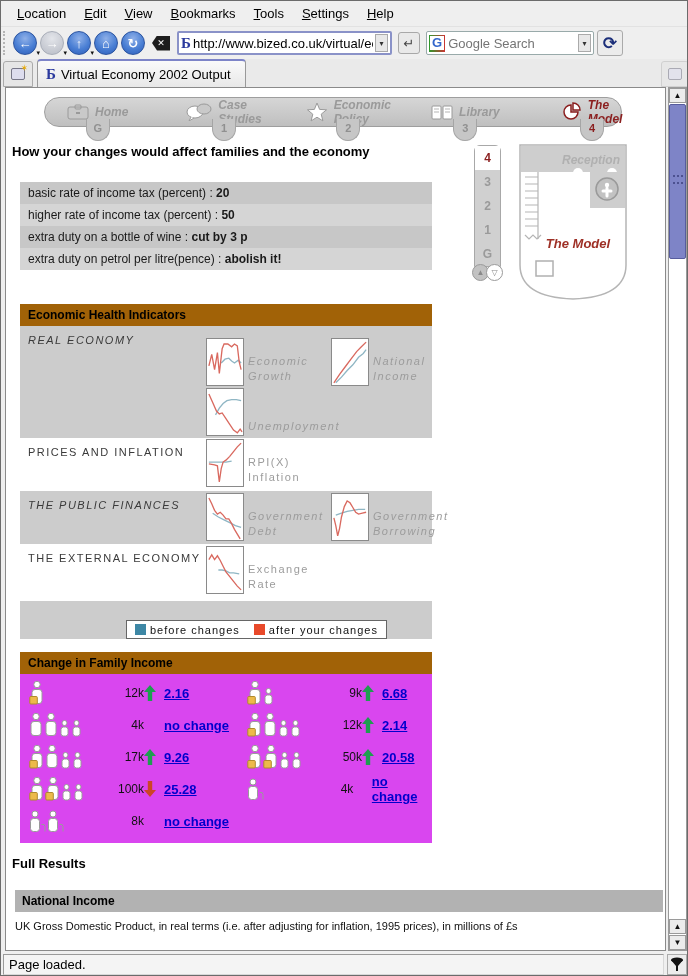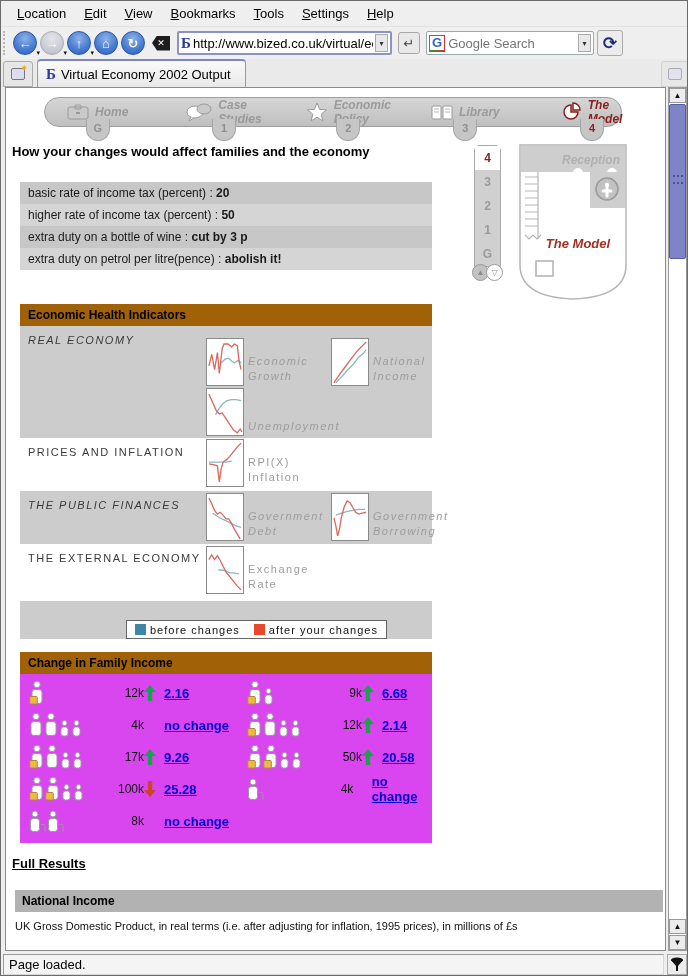--- a/index.html
+++ b/index.html
@@ -72,21 +72,21 @@
   .fam-body { background:#d946ef; padding:3px 0 6px 0; }
   .fam-row { display:flex; height:32px; align-items:center; }
   .fam-cell { display:flex; align-items:center; height:100%; }
   .fam-cell.l { width:218px; }
   .fam-cell.r { flex:1; }
   .people { width:88px; padding-left:9px; display:flex; align-items:flex-end; gap:1px; }
   .income { width:36px; text-align:right; font-size:12px; color:#111; }
   .chg { width:20px; text-align:center; }
   .fam-link { font-size:13px; font-weight:bold; color:#0000cc; text-decoration:underline; }
 
-  .full-results { position:absolute; left:6px; top:768px; font-size:13px; font-weight:bold; color:#000;text-decoration:underline; }
+  .full-results { position:absolute; left:6px; top:768px; font-size:13px; font-weight:bold; color:#000; }
   .ni-bar { position:absolute; left:9px; top:802px; width:648px; height:22px; background:#b2b2b2; line-height:22px; padding-left:7px; font-size:12px; font-weight:bold; color:#000; }
   .ni-desc { position:absolute; left:9px; top:832px; width:648px; font-size:11px; color:#111; }
 
   
   .floorsel { position:absolute; left:468px; top:57px; width:27px; height:122px; background:#d0d0d0; border:1px solid #a8a8a8; border-radius:6px 6px 0 0; }
   .floor { height:24px; text-align:center; line-height:24px; font-size:12px; font-weight:bold; color:#9a9a9a; }
   .floor.active { background:#fff; color:#8b1f1f; }
   .lift-btns { position:absolute; left:466px; top:176px; display:flex; }
   .lift-btn { width:17px; height:17px; border-radius:50%; border:1px solid #9a9a9a; display:flex; align-items:center; justify-content:center; font-size:8px; color:#8a8a8a; }
   .lift-btn.up { background:#c2c2c2; margin-right:-3px; }

